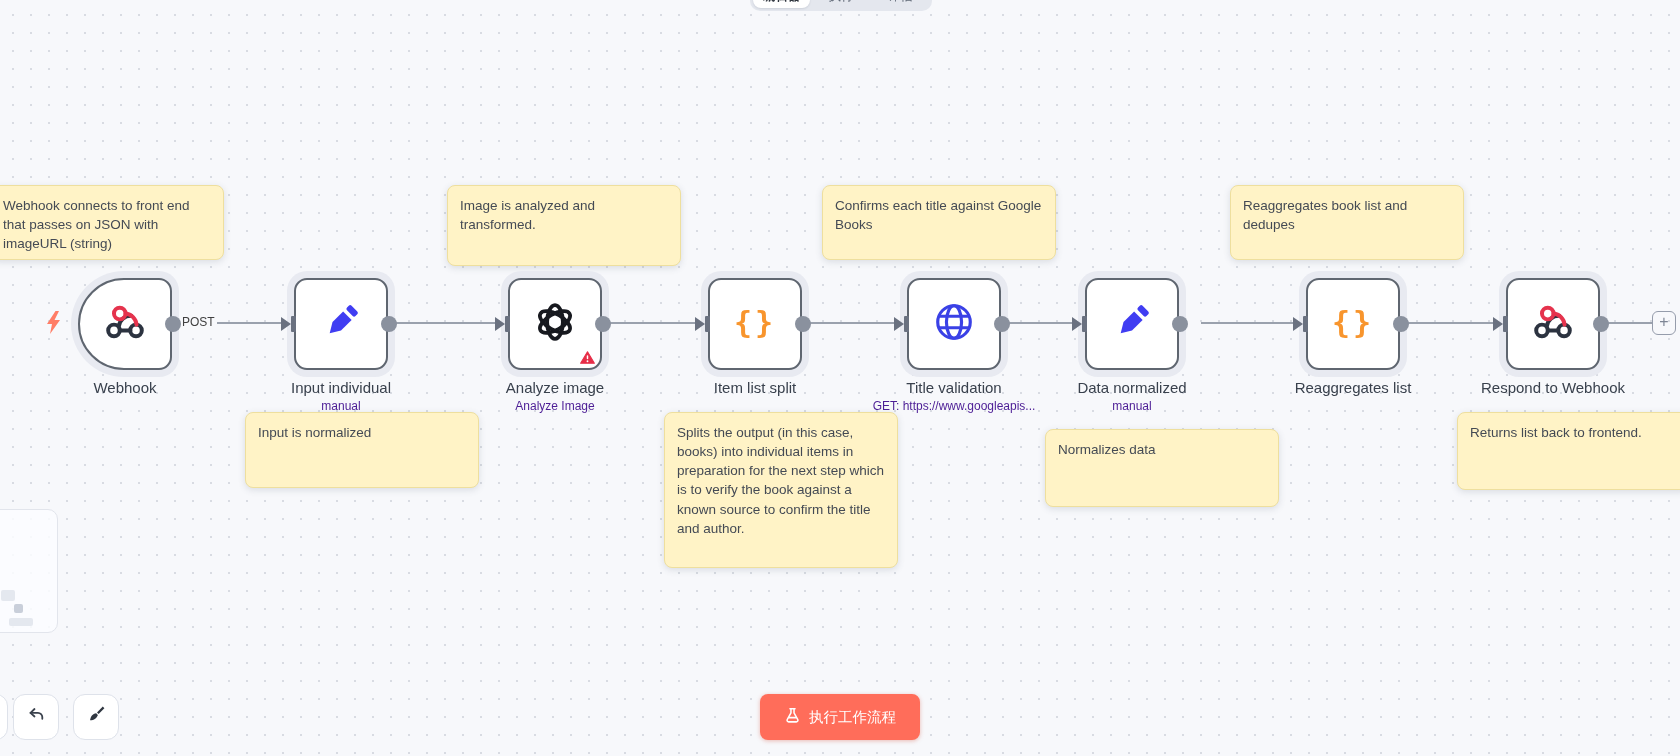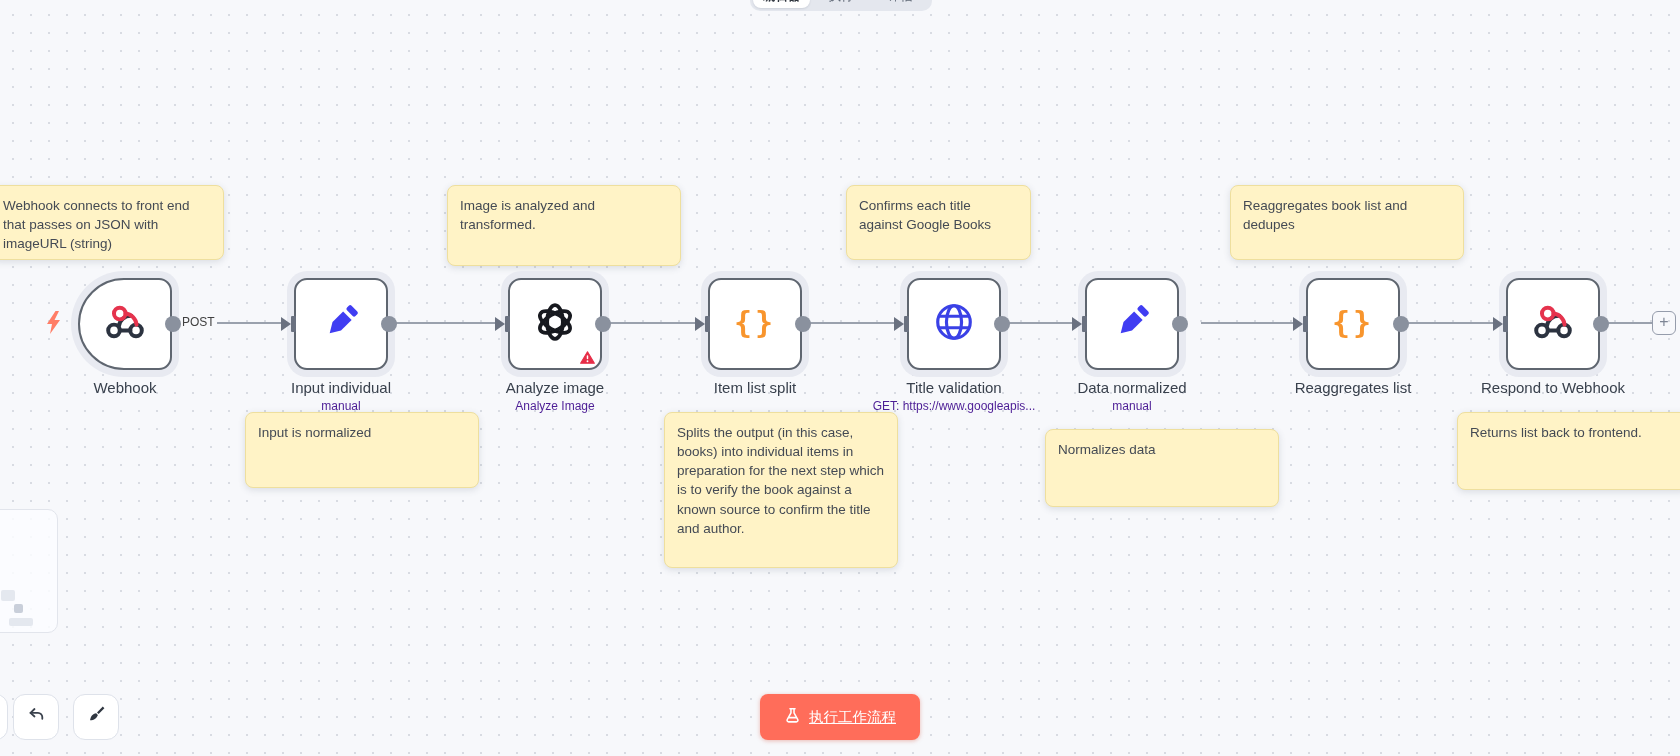--- a/index.html
+++ b/index.html
@@ -66,21 +66,21 @@
   .ctrl-btn{
     position:absolute;width:46px;height:46px;background:#fff;border:1px solid #dee2ea;
     border-radius:12px;display:flex;align-items:center;justify-content:center;z-index:5;
     cursor:pointer;box-sizing:border-box;
   }
 
   
   .exec-btn{
     position:absolute;left:760px;top:694px;width:160px;height:46px;background:#ff6d5a;
     border-radius:8px;display:flex;align-items:center;justify-content:center;gap:8px;
-    color:#fff;font-size:14.5px;z-index:6;cursor:pointer;box-shadow:0 1px 4px rgba(210,70,45,.35);text-decoration:underline;
+    color:#fff;font-size:14.5px;z-index:6;cursor:pointer;box-shadow:0 1px 4px rgba(210,70,45,.35);
   }
 </style>
 </head>
 <body>
 
 <div class="canvas"></div>
 
 <div class="tabbar">
   <div class="tab active">编辑器</div>
   <div class="tab">执行</div>
@@ -241,21 +241,21 @@
   <div class="in-arrow"></div>
   <div class="in-bar"></div>
   <div class="out-dot"></div>
   <div class="node-label">Respond to Webhook</div>
 </div>
 
 <div class="add-btn">+</div>
 
 <div class="sticky" style="left:-10px;top:185px;width:234px;height:75px">Webhook connects to front end that passes on JSON with imageURL (string)</div>
 <div class="sticky" style="left:447px;top:185px;width:234px;height:81px">Image is analyzed and transformed.</div>
-<div class="sticky" style="left:846px;top:185px;width:185px;height:75px">Confirms each title against Google Books</div>
+<div class="sticky" style="left:822px;top:185px;width:234px;height:75px">Confirms each title against Google Books</div>
 <div class="sticky" style="left:1230px;top:185px;width:234px;height:75px">Reaggregates book list and dedupes</div>
 <div class="sticky" style="left:245px;top:412px;width:234px;height:76px">Input is normalized</div>
 <div class="sticky" style="left:664px;top:412px;width:234px;height:156px">Splits the output (in this case, books) into individual items in preparation for the next step which is to verify the book against a known source to confirm the title and author.</div>
 <div class="sticky" style="left:1045px;top:429px;width:234px;height:78px">Normalizes data</div>
 <div class="sticky" style="left:1457px;top:412px;width:234px;height:78px">Returns list back to frontend.</div>
 
 <div class="minimap">
   <div class="mm-block" style="left:64px;top:80px;width:14px;height:11px;background:#e4e8ef"></div>
   <div class="mm-block" style="left:77px;top:94px;width:9px;height:9px;background:#c9cfda"></div>
   <div class="mm-block" style="left:72px;top:108px;width:24px;height:8px;background:#e4e8ef"></div>

